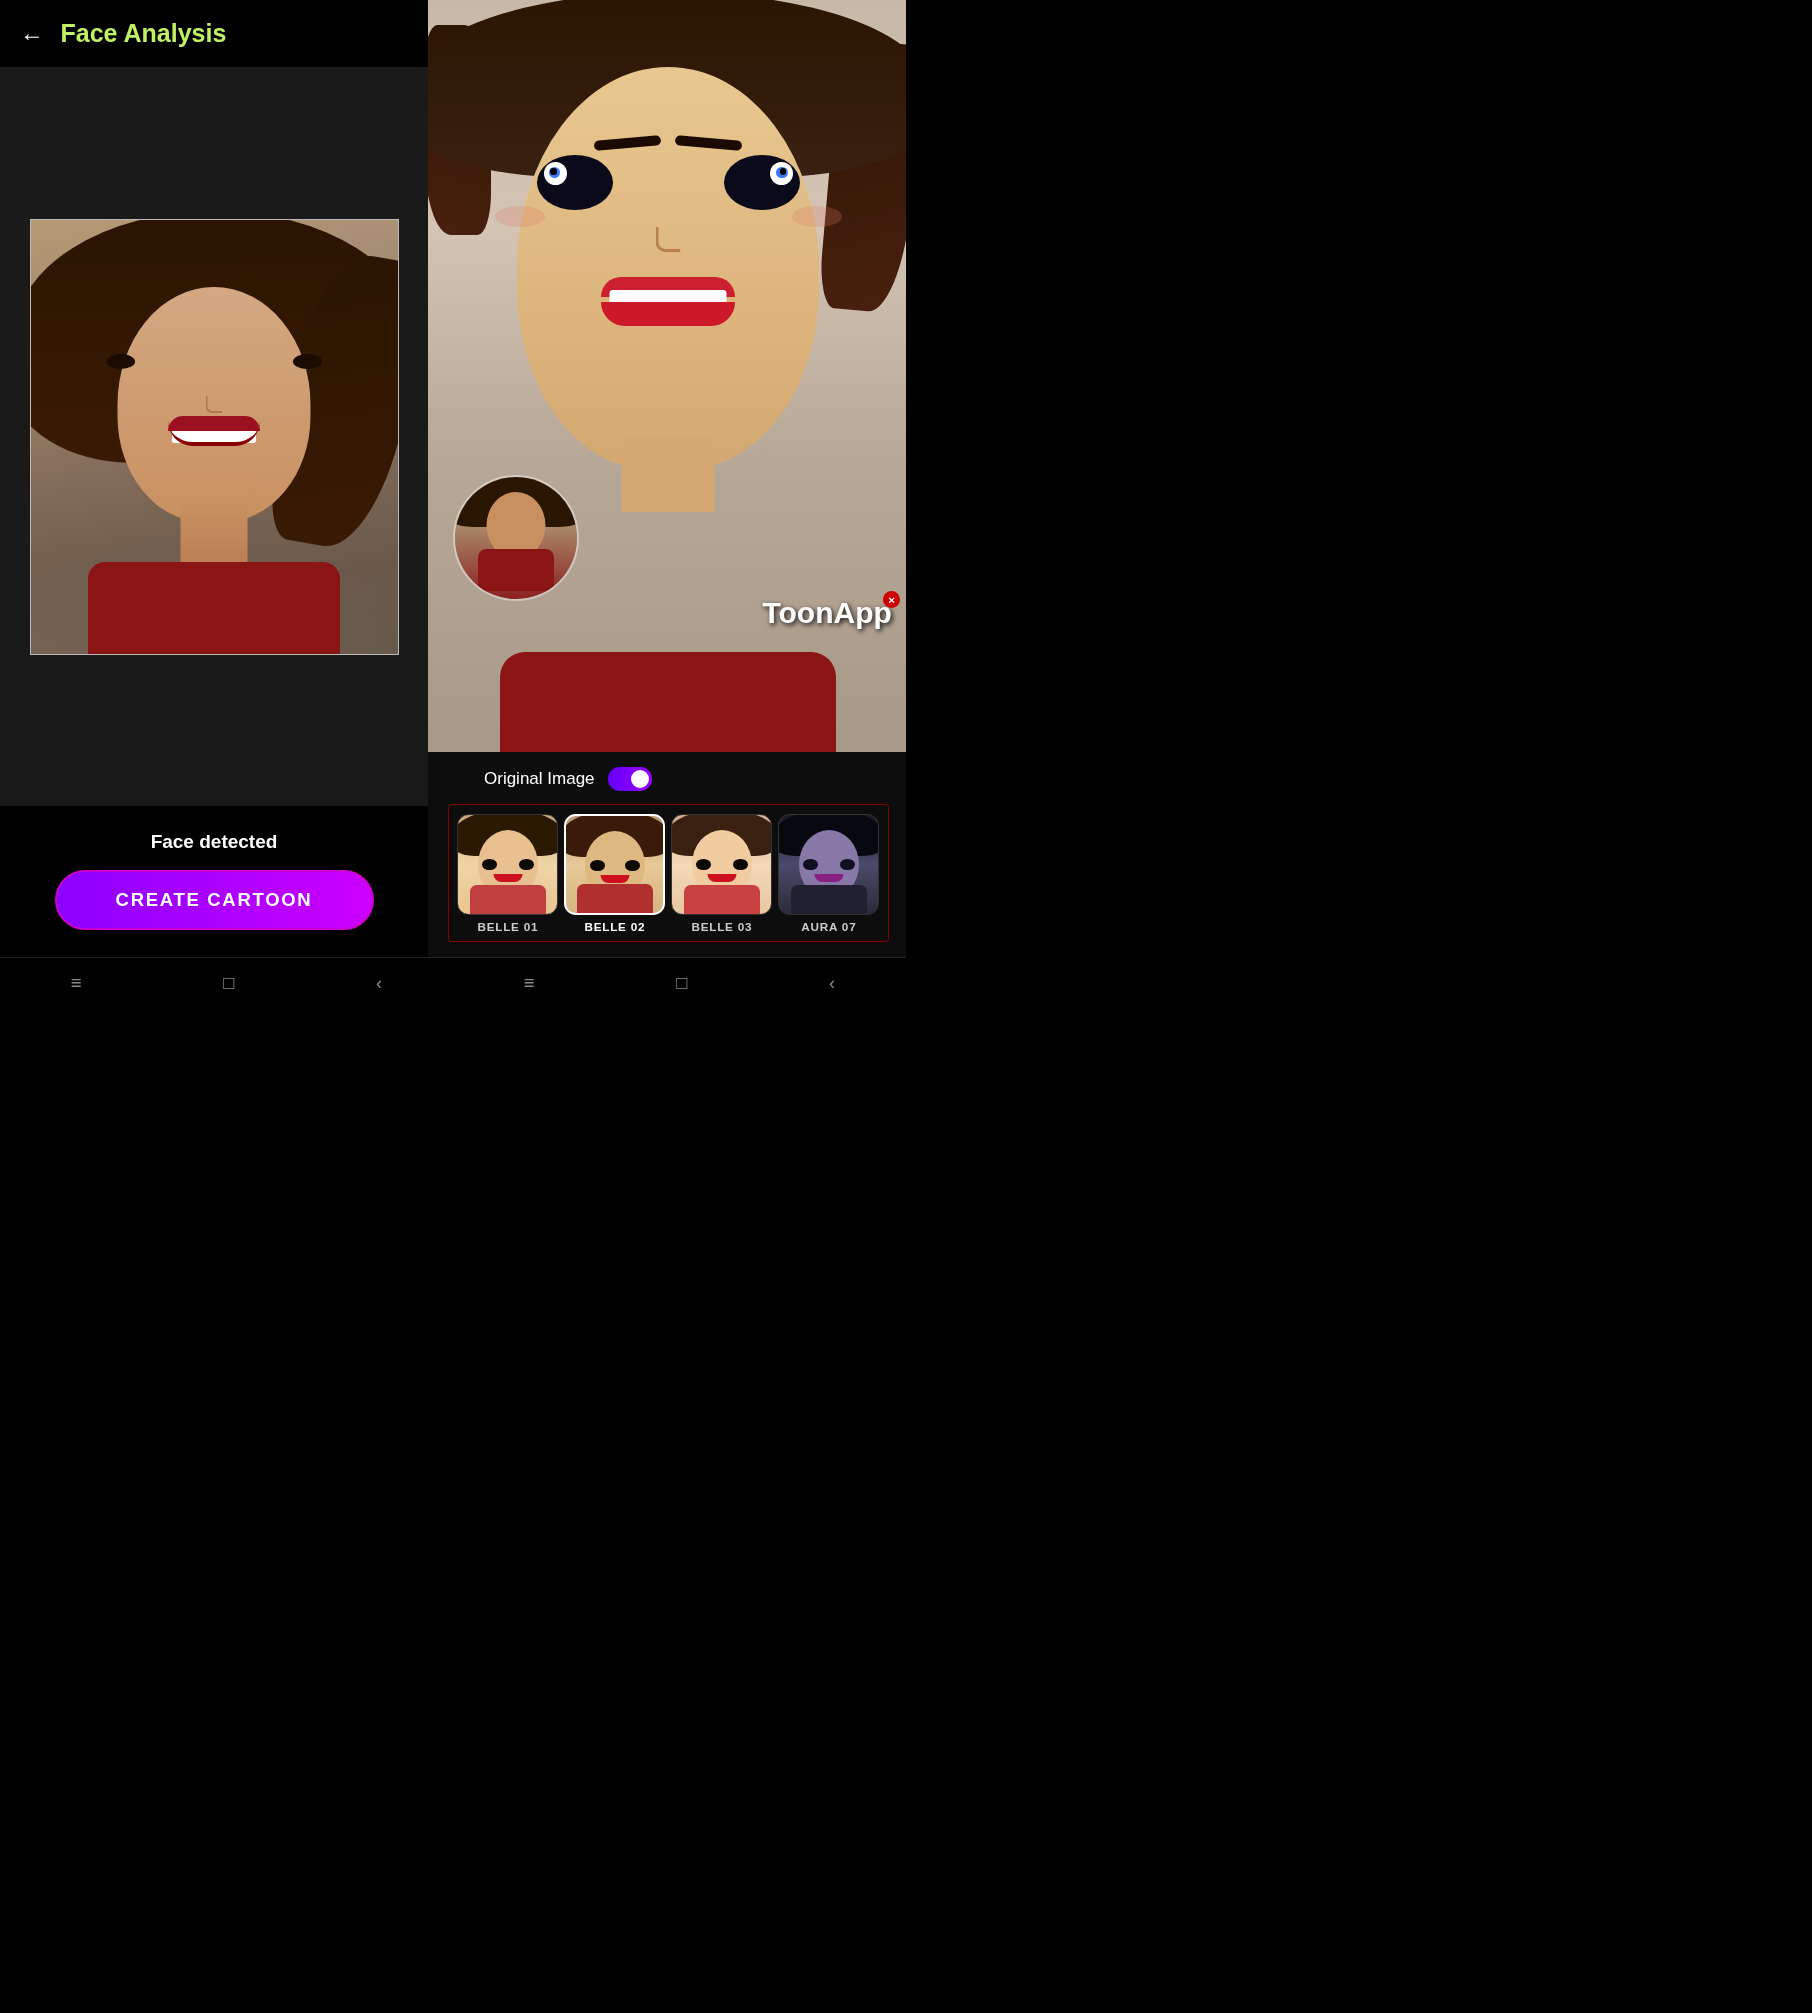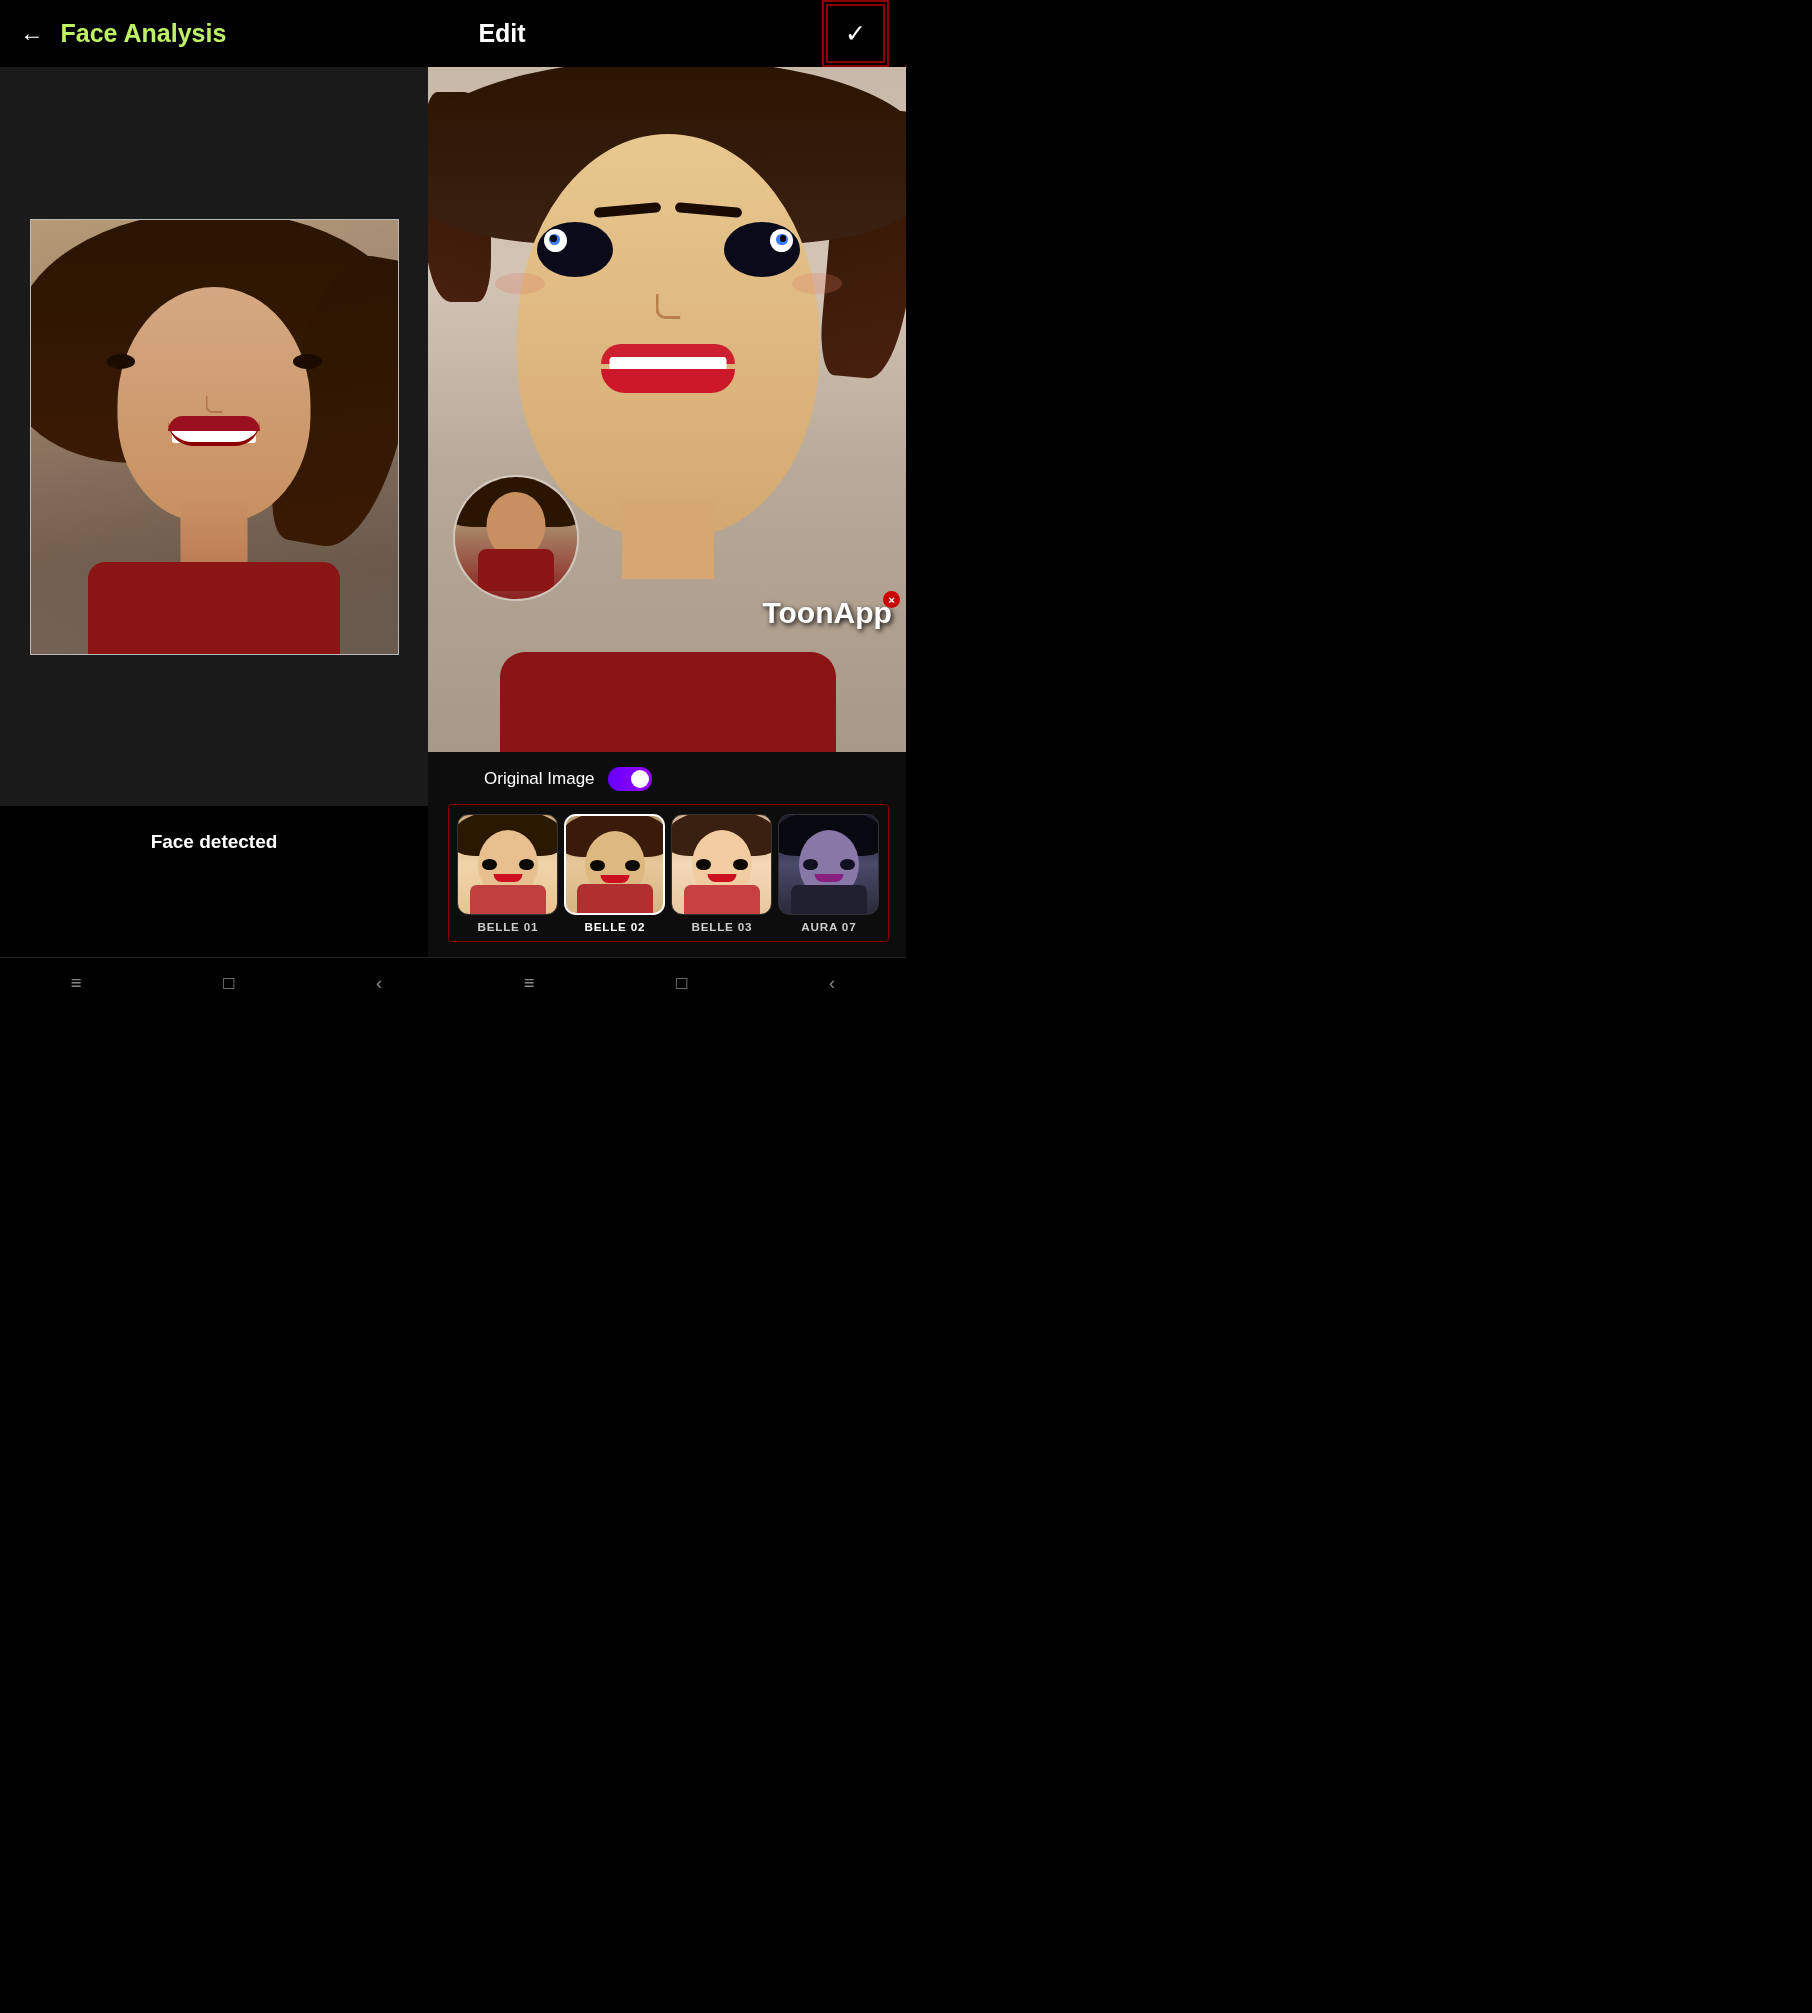--- a/index.html
+++ b/index.html
@@ -341,36 +341,29 @@
 
           <div style="position:absolute;bottom:-17px;left:50%;transform:translateX(-50%);width:252px;height:109px;background:#8B1515;border-radius:17px 17px 0 0;"></div>
 
           <div style="position:absolute;bottom:50px;left:50%;transform:translateX(-50%);width:101px;height:42px;background:#8B1515;border-radius:50px 50px 0 0;"></div>
         </div>
       </div>
     </div>
 
     <div class="left-bottom-area">
       <span class="face-detected-text">Face detected</span>
+      <div style="position:relative;">
+        <div class="create-cartoon-btn">CREATE CARTOON</div>
+      </div>
     </div>
 
   </div>
 
   <div class="right-panel" style="position:relative;">
 
-    <div class="right-header">
-      <div class="right-header-left">
-        <span class="back-arrow">←</span>
-        <span class="title">Edit</span>
-      </div>
-
-      <div style="position:relative;border:2.1px solid #8B0000;padding:1.7px;">
-        <button class="check-btn"></button>
-      </div>
-    </div>
 
     <div class="right-side-arrow-container"></div>
 
     <div class="right-image-area">
 
       <div class="cartoon-bg"></div>
 
       <div style="position:absolute;top:-8.4px;left:-17px;right:-17px;height:185px;background:linear-gradient(180deg,#2a1500 0%,#3a2010 100%);border-radius:50% 50% 30% 30%;z-index:2;"></div>
 
       <div style="position:absolute;top:42px;right:-4.2px;width:84px;height:269px;background:linear-gradient(160deg,#2a1500,#4a2010);border-radius:40% 20% 40% 20%;z-index:1;transform:rotate(5deg);"></div>

